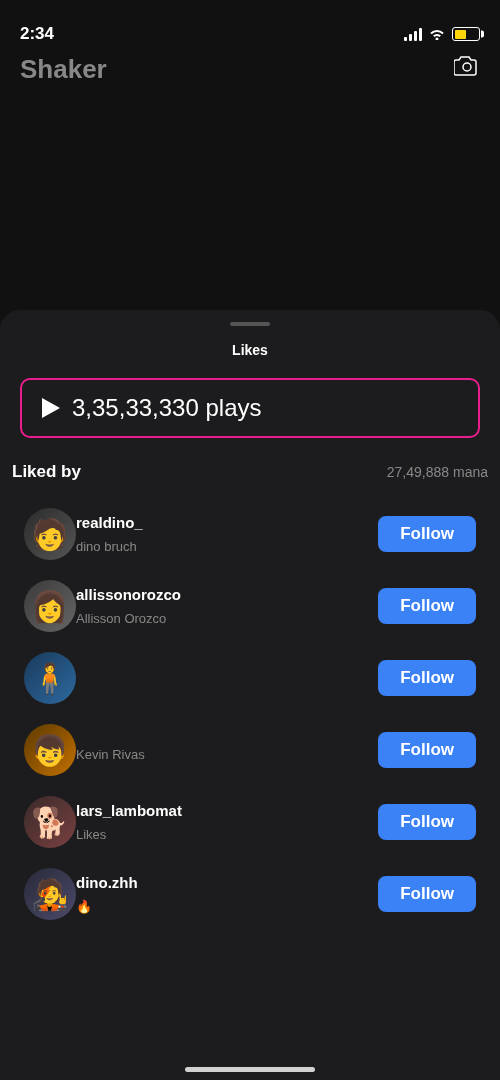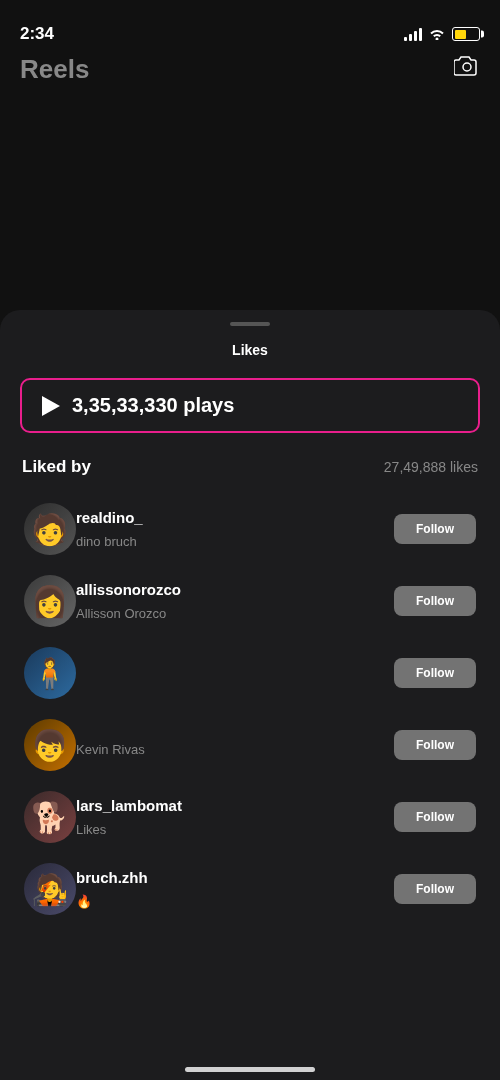--- a/index.html
+++ b/index.html
@@ -166,30 +166,30 @@
       width: 0;
       height: 0;
       border-style: solid;
       border-width: 10px 0 10px 18px;
       border-color: transparent transparent transparent #fff;
       flex-shrink: 0;
     }
 
     .plays-text {
       color: #fff;
-      font-size: 20px;
-      font-weight: 700;
+      font-size: 24px;
+      font-weight: 400;
     }
 
     
     .liked-by-row {
       display: flex;
       justify-content: space-between;
       align-items: center;
-      padding: 0 22px 16px;
+      padding: 0 12px 16px;
     }
 
     .liked-by-label {
       color: #fff;
       font-size: 17px;
       font-weight: 600;
     }
 
     .likes-count {
       color: #888;
@@ -229,26 +229,26 @@
     }
 
     .full-name {
       color: #888;
       font-size: 13px;
       display: block;
       margin-top: 8px;
     }
 
     .follow-btn {
-      background: #737373;
+      background: #3b82f6;
       color: #fff;
       border: none;
       border-radius: 8px;
       padding: 8px 22px;
-      font-size: 12px;
+      font-size: 17px;
       font-weight: 600;
       cursor: pointer;
       flex-shrink: 0;
       white-space: nowrap;
     }
 
     
     .home-indicator {
       position: absolute;
       bottom: 8px;
@@ -296,42 +296,42 @@
         <path d="M9 11.5a1.5 1.5 0 1 1 0 3 1.5 1.5 0 0 1 0-3zM9 8a5.5 5.5 0 0 1 3.9 1.6l-1.4 1.4A3.5 3.5 0 0 0 9 10a3.5 3.5 0 0 0-2.5 1l-1.4-1.4A5.5 5.5 0 0 1 9 8zm0-4a9.5 9.5 0 0 1 6.7 2.8L14.3 8.2A7.5 7.5 0 0 0 9 6a7.5 7.5 0 0 0-5.3 2.2L2.3 6.8A9.5 9.5 0 0 1 9 4z"></path>
       </svg>
     </span>
     <div class="battery-icon">
       <div class="battery-fill"></div>
     </div>
   </div>
 </div>
 
 <div class="top-bar">
-  <span class="top-bar-title">Reels</span>
+  <span class="top-bar-title">Shaker</span>
   <span class="camera-icon">
     <svg width="26" height="22" viewBox="0 0 26 22" fill="none">
       <path d="M2 5h3l2-3h8l2 3h3a2 2 0 0 1 2 2v11a2 2 0 0 1-2 2H2a2 2 0 0 1-2-2V7a2 2 0 0 1 2-2z" stroke="white" stroke-width="1.5" fill="none"></path>
       <circle cx="13" cy="12" r="4" stroke="white" stroke-width="1.5" fill="none"></circle>
     </svg>
   </span>
 </div>
 
 <div class="bottom-sheet">
   <div class="drag-handle"></div>
 
   <div class="sheet-title">Likes</div>
 
   <div class="plays-box">
     <div class="play-triangle"></div>
     <span class="plays-text">3,35,33,330 plays</span>
   </div>
 
   <div class="liked-by-row">
     <span class="liked-by-label">Liked by</span>
-    <span class="likes-count">27,49,888 likes</span>
+    <span class="likes-count">27,49,888 mana</span>
   </div>
 
   <div class="user-list" id="user-list">
       <div class="user-item">
       <div class="avatar av-1"></div>
       <div class="user-info">
         <span class="username">realdino_</span>
         <span class="full-name">dino bruch</span>
       </div>
       <button class="follow-btn">Follow</button>
@@ -361,21 +361,21 @@
       <div class="avatar av-5"></div>
       <div class="user-info">
         <span class="username">lars_lambomat</span>
         <span class="full-name">Likes</span>
       </div>
       <button class="follow-btn">Follow</button>
     </div>
       <div class="user-item">
       <div class="avatar av-6"></div>
       <div class="user-info">
-        <span class="username">bruch.zhh</span>
+        <span class="username">dino.zhh</span>
         <span class="full-name">🔥</span>
       </div>
       <button class="follow-btn">Follow</button>
     </div>
     </div>
 </div>
 
 <div class="home-indicator"></div>
 
 </body></html>

